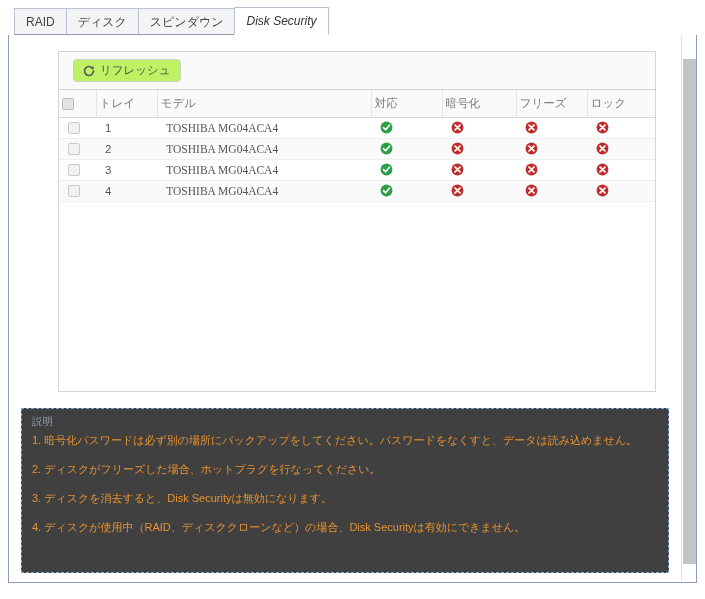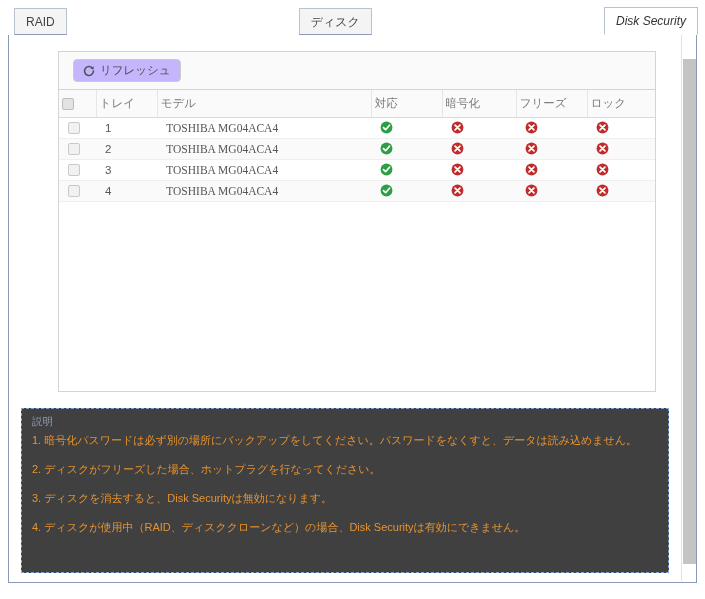--- a/index.html
+++ b/index.html
@@ -21,21 +21,20 @@
     position: absolute;
     left: 8px;
     top: 8px;
     width: 689px;
     height: 28px;
     border-bottom: 1px solid #8a9ab5;
     box-sizing: border-box;
     display: flex;
     align-items: flex-end;
     padding-left: 6px;
-    justify-content: space-between;
   }
   .tab {
     height: 27px;
     line-height: 27px;
     padding: 0 11px;
     font-size: 12px;
     color: #444444;
     background: #f4f4f4;
     border: 1px solid #b9c2d0;
     border-bottom: 1px solid #8a9ab5;
@@ -109,21 +108,21 @@
     align-items: center;
     padding-left: 14px;
     box-sizing: border-box;
   }
   .btn-refresh {
     display: inline-flex;
     align-items: center;
     gap: 5px;
     height: 23px;
     padding: 0 9px;
-    background: #c4b5fd;
+    background: #bef264;
     border: 1px solid #cccccc;
     border-radius: 4px;
     font-size: 11.5px;
     color: #4c4c4c;
     cursor: pointer;
     box-sizing: border-box;
     white-space: nowrap;
   }
   .btn-refresh svg { display: block; }
 
@@ -209,20 +208,21 @@
   }
 </style>
 </head>
 <body>
 
 <div id="root">
 
   <div class="tabstrip">
     <div class="tab">RAID</div>
     <div class="tab">ディスク</div>
+    <div class="tab">スピンダウン</div>
     <div class="tab active">Disk Security</div>
   </div>
 
   <div class="content-frame">
 
     <div class="grid-panel">
 
       <div class="grid-toolbar">
         <div class="btn-refresh">
           <span>

